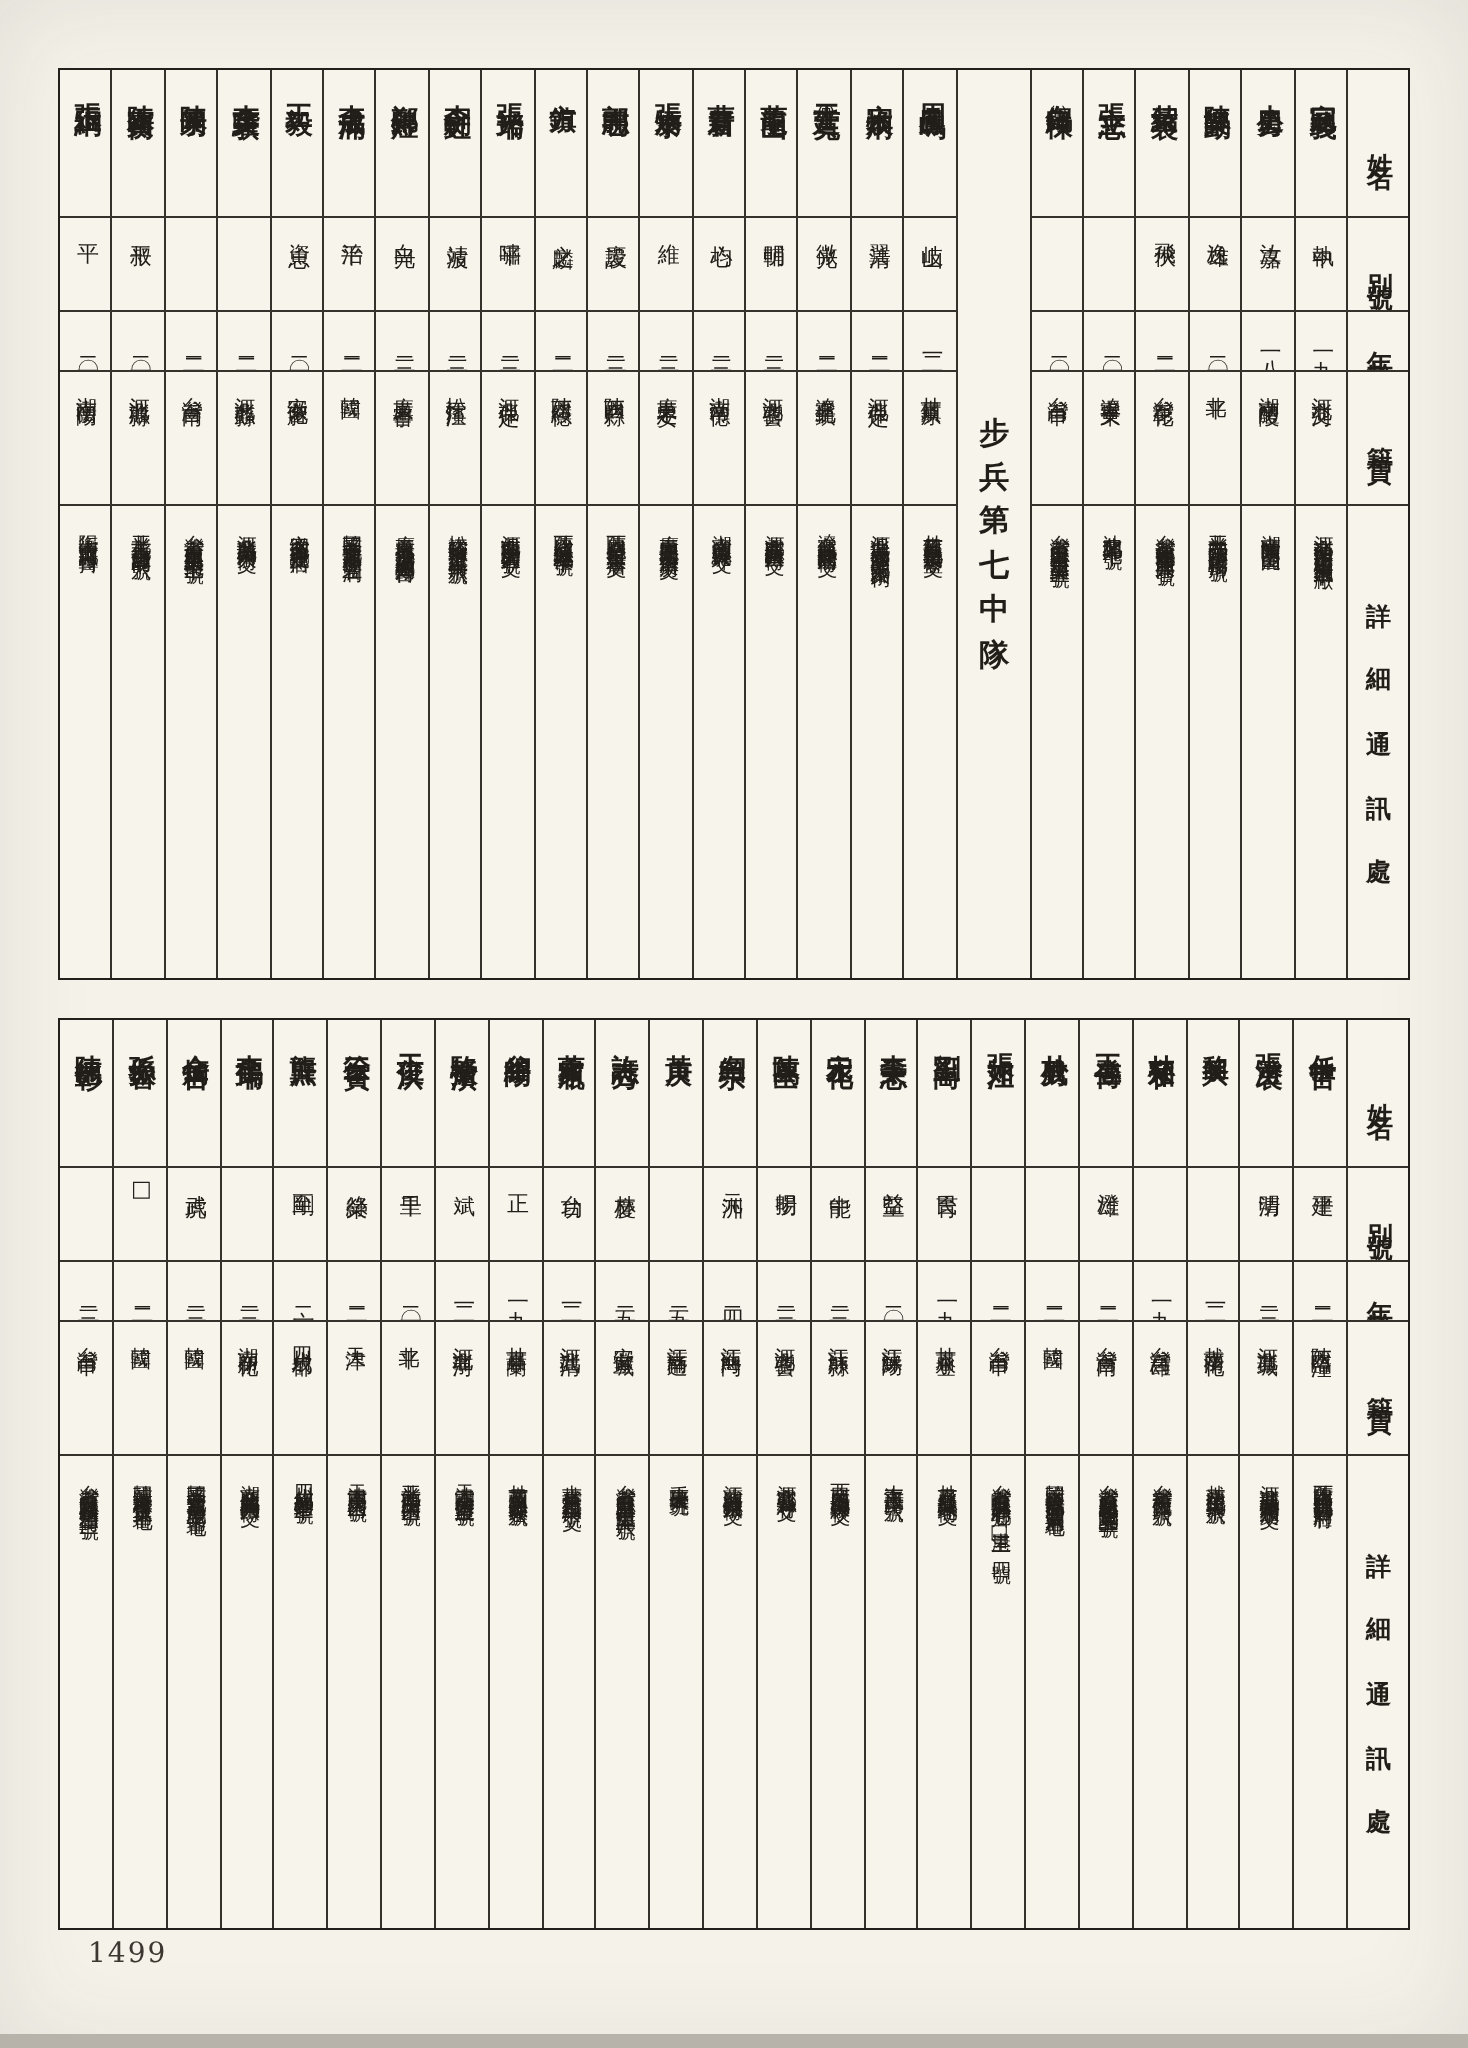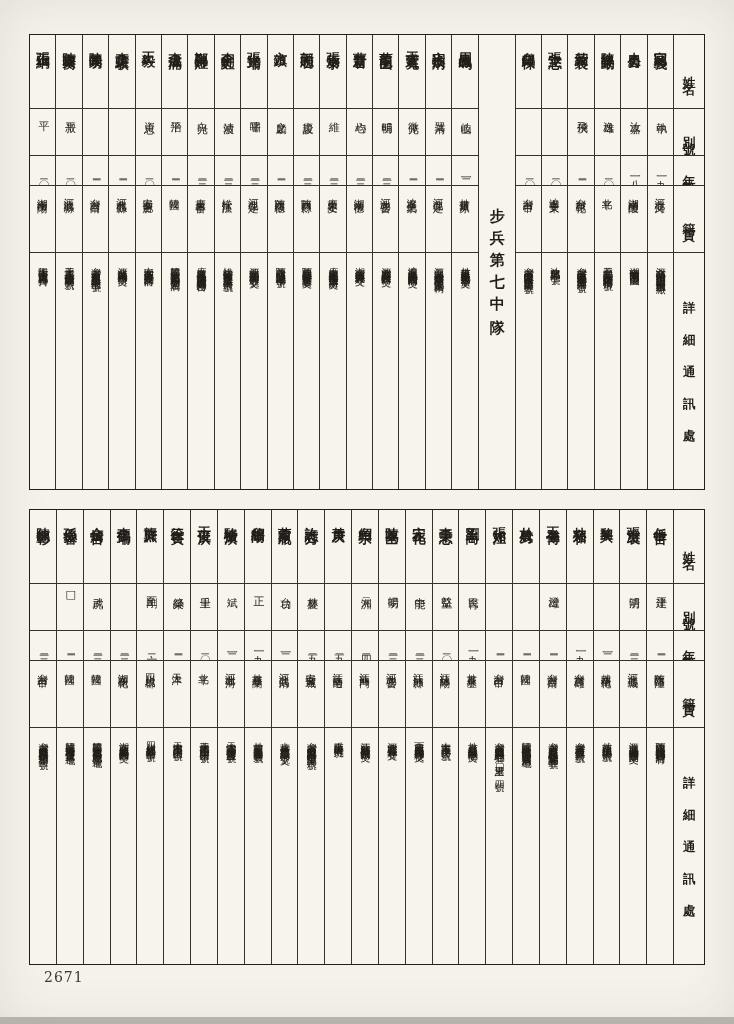--- a/index.html
+++ b/index.html
@@ -966,15 +966,15 @@
           <span class="vt">二三</span>
         </div>
     <div class="cell native">
           <span class="vt">台灣台中</span>
         </div>
     <div class="cell addr">
           <span class="vt">台灣省台中縣員林區頭份鎮和平街一二三號</span>
         </div>
   </div>
 </div>
-  <div class="page-number">2671</div>
+  <div class="page-number">1499</div>
   <div class="scan-edge-bottom"></div>
 </div>
 
 </body></html>

